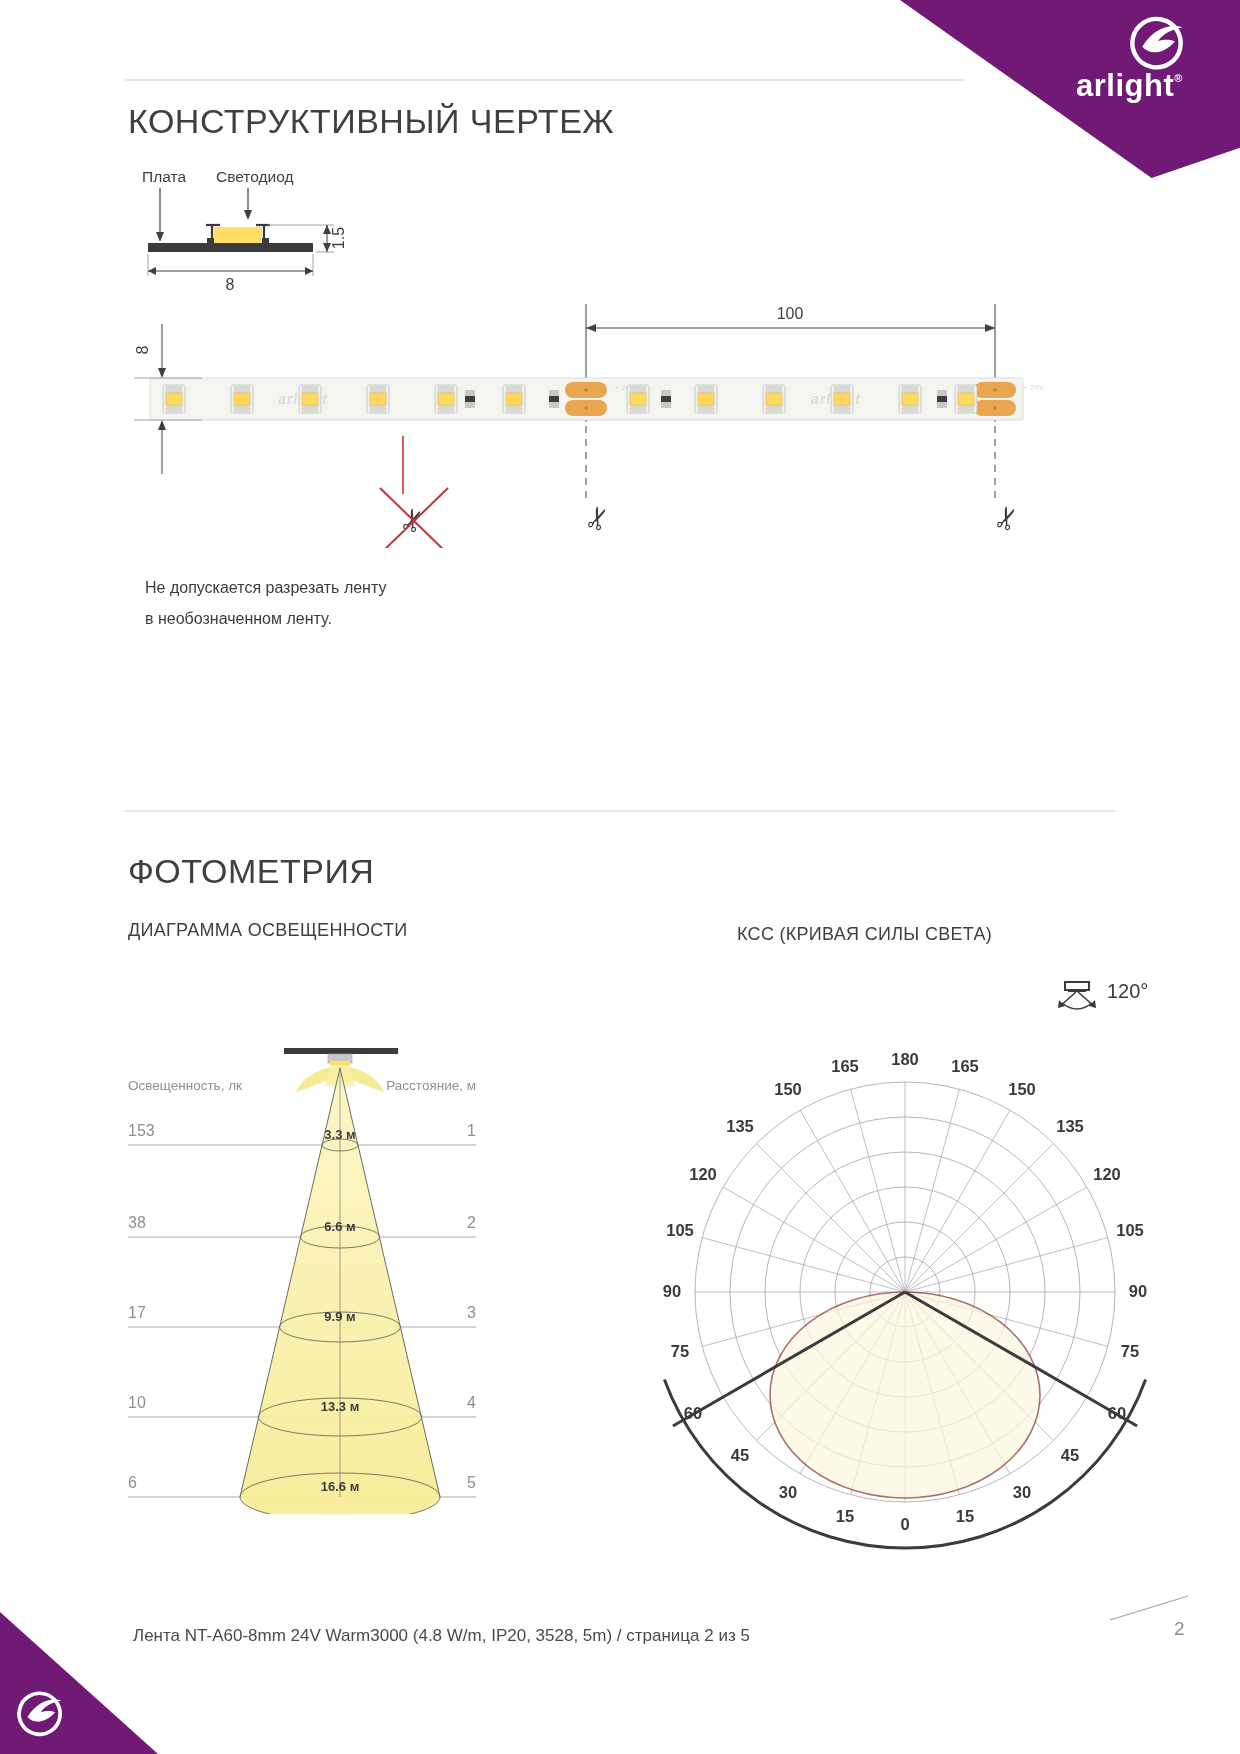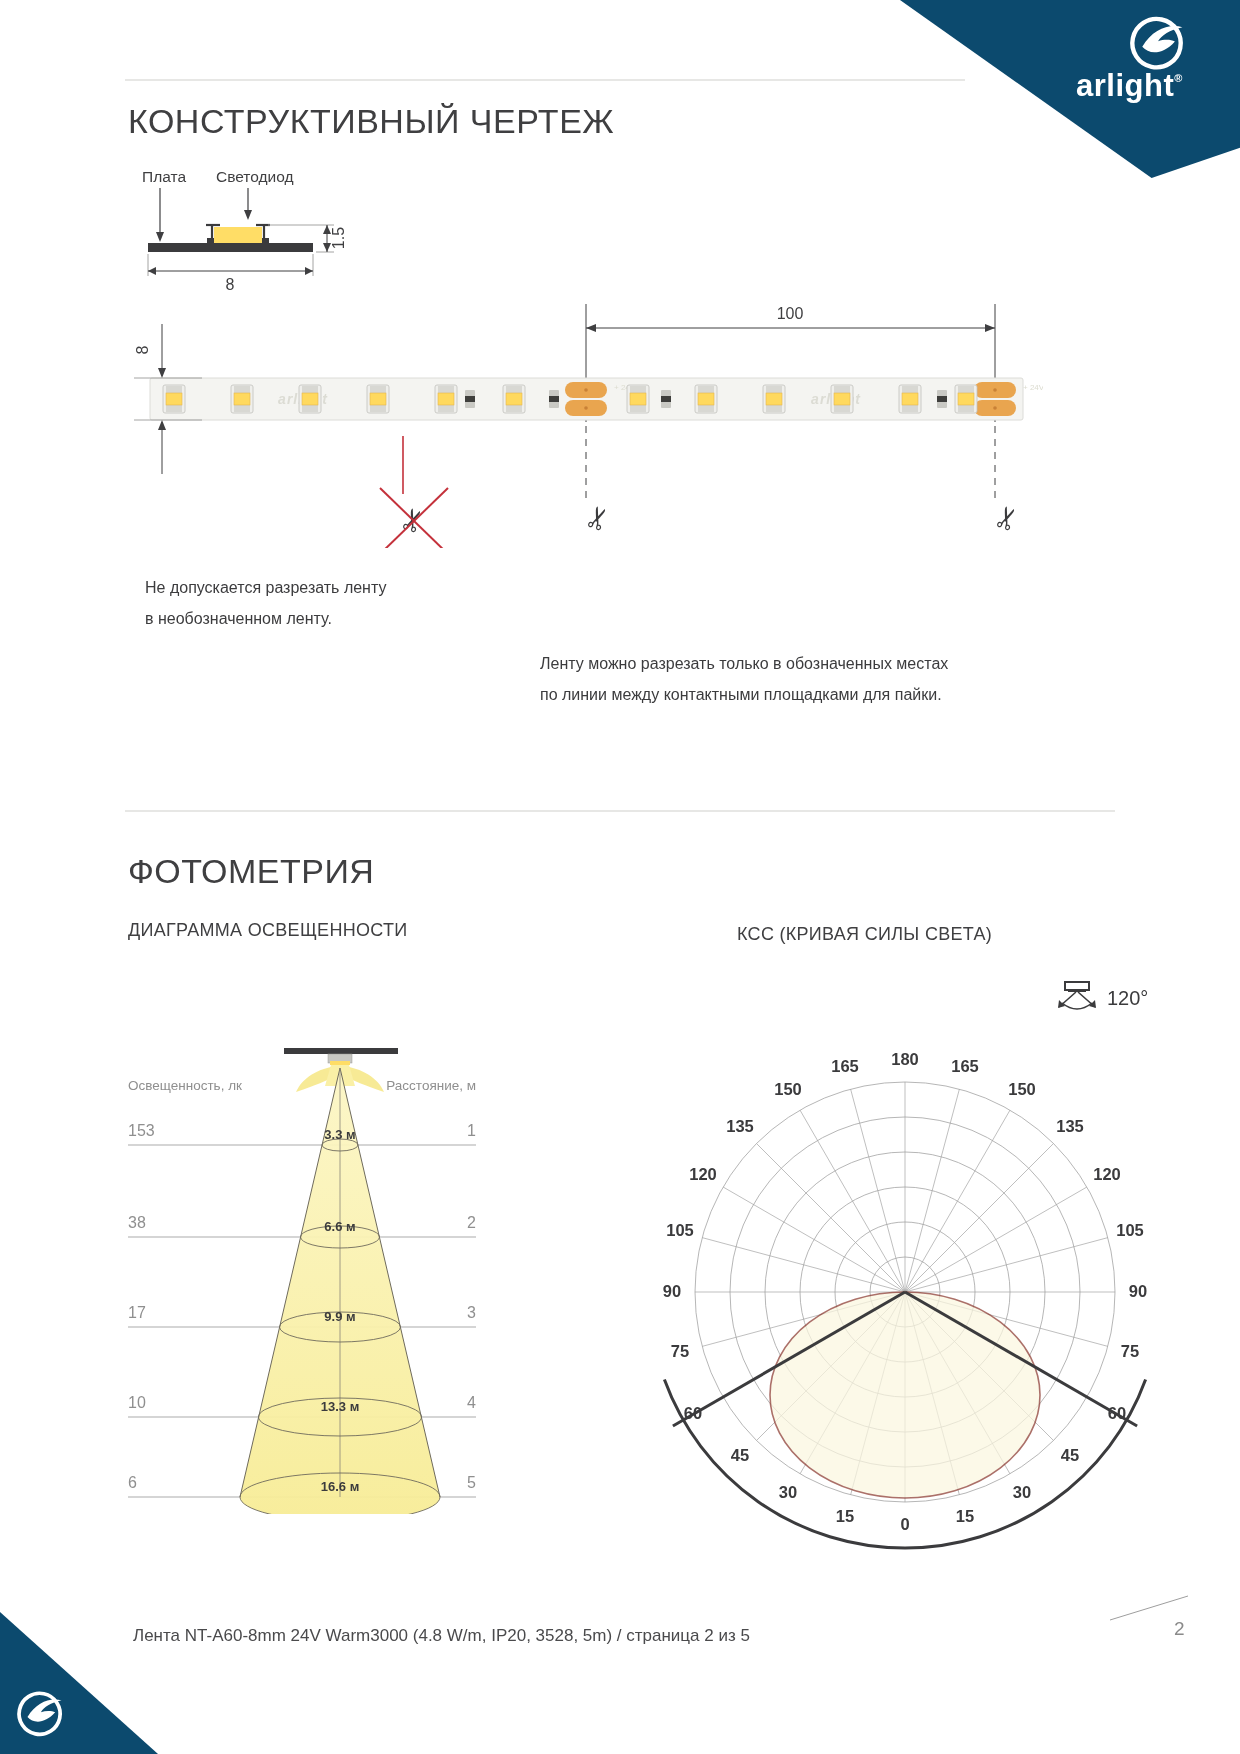--- a/index.html
+++ b/index.html
@@ -5,39 +5,39 @@
   html,body{margin:0;padding:0;background:#fff;}
   #page{position:relative;width:1240px;height:1754px;background:#ffffff;overflow:hidden;
         font-family:"Liberation Sans",sans-serif;color:#3f3f41;}
   .abs{position:absolute;}
   .divider{position:absolute;height:2px;background:#E7E7E5;}
   .h1{position:absolute;font-size:34px;font-weight:300;letter-spacing:.5px;color:#3f3f41;white-space:nowrap;}
   .h2{position:absolute;font-size:18px;font-weight:300;letter-spacing:.3px;color:#3f3f41;white-space:nowrap;}
   .note{position:absolute;font-size:16px;line-height:31px;color:#3c3c3e;}
   .footer-text{position:absolute;font-size:17px;color:#4a4a4c;white-space:nowrap;}
   .page-num{position:absolute;font-size:19px;color:#8a8a8a;}
-  .tri{position:absolute;background:#0c4a6e;}
+  .tri{position:absolute;background:#701a75;}
   #tri-top{left:900px;top:0;width:340px;height:178px;
            clip-path:polygon(0 0,100% 0,100% 83%,74% 100%);}
   #tri-bottom{left:0;top:1612px;width:158px;height:142px;
               clip-path:polygon(0 0,100% 100%,0 100%);}
   .logo-text{position:absolute;color:#fff;font-size:31px;font-weight:700;letter-spacing:.5px;white-space:nowrap;}
   .logo-reg{font-size:11px;vertical-align:14px;}
   svg text{font-family:"Liberation Sans",sans-serif;}
   .dim-txt{font-size:16px;fill:#3f3f41;text-anchor:middle;}
   .lbl-txt{font-size:15.5px;fill:#3f3f41;}
   .axis-lbl{font-size:13.5px;fill:#8f8f8f;}
   .lux-txt{font-size:16px;fill:#8f8f8f;}
   .dist-txt{font-size:16px;fill:#8f8f8f;text-anchor:end;}
   .cone-lbl{font-size:13px;font-weight:700;fill:#3b3b3d;text-anchor:middle;}
   .polar-lbl{font-size:16.5px;font-weight:700;fill:#3b3b3d;text-anchor:middle;}
   .wm{font-size:14px;font-style:italic;font-weight:700;fill:#DCDCD4;letter-spacing:1px;text-anchor:middle;}
   .tiny-wm{font-size:8px;fill:#DCDCD0;}
   .scissors{font-size:30px;fill:#3b3b3d;text-anchor:middle;}
-  .beam-angle{position:absolute;left:1055px;top:980px;display:flex;align-items:center;gap:8px;
+  .beam-angle{position:absolute;left:1055px;top:980px;display:flex;align-items:flex-start;gap:8px;
               font-size:20px;color:#3b3b3d;}
 </style>
 </head>
 <body>
 
 <div id="page">
 
   <div class="divider" style="left:125px;top:79px;width:840px;"></div>
 
   <div id="tri-top" class="tri">
@@ -182,24 +182,20 @@
         <line x1="330" y1="190" x2="262" y2="256"></line>
     </g>
 
     <text transform="translate(480,220) rotate(-70)" class="scissors" dominant-baseline="central">✂</text>
     <text transform="translate(889,220) rotate(-70)" class="scissors" dominant-baseline="central">✂</text>
   </svg>
 
   <div class="note" style="left:145px;top:572px;">
     <div>Не допускается разрезать ленту</div>
     <div>в необозначенном ленту.</div>
-  </div>
-  <div class="note" style="left:540px;top:648px;">
-    <div>Ленту можно разрезать только в обозначенных местах</div>
-    <div>по линии между контактными площадками для пайки.</div>
   </div>
 
   <div class="divider" style="left:125px;top:810px;width:990px;"></div>
 
   <div class="h1" style="left:128px;top:852px;">ФОТОМЕТРИЯ</div>
   <div class="h2" style="left:128px;top:920px;">ДИАГРАММА ОСВЕЩЕННОСТИ</div>
   <div class="h2" style="left:737px;top:924px;">КСС (КРИВАЯ СИЛЫ СВЕТА)</div>
 
   <div class="beam-angle">
     <svg width="44" height="36" viewBox="0 0 44 36">

